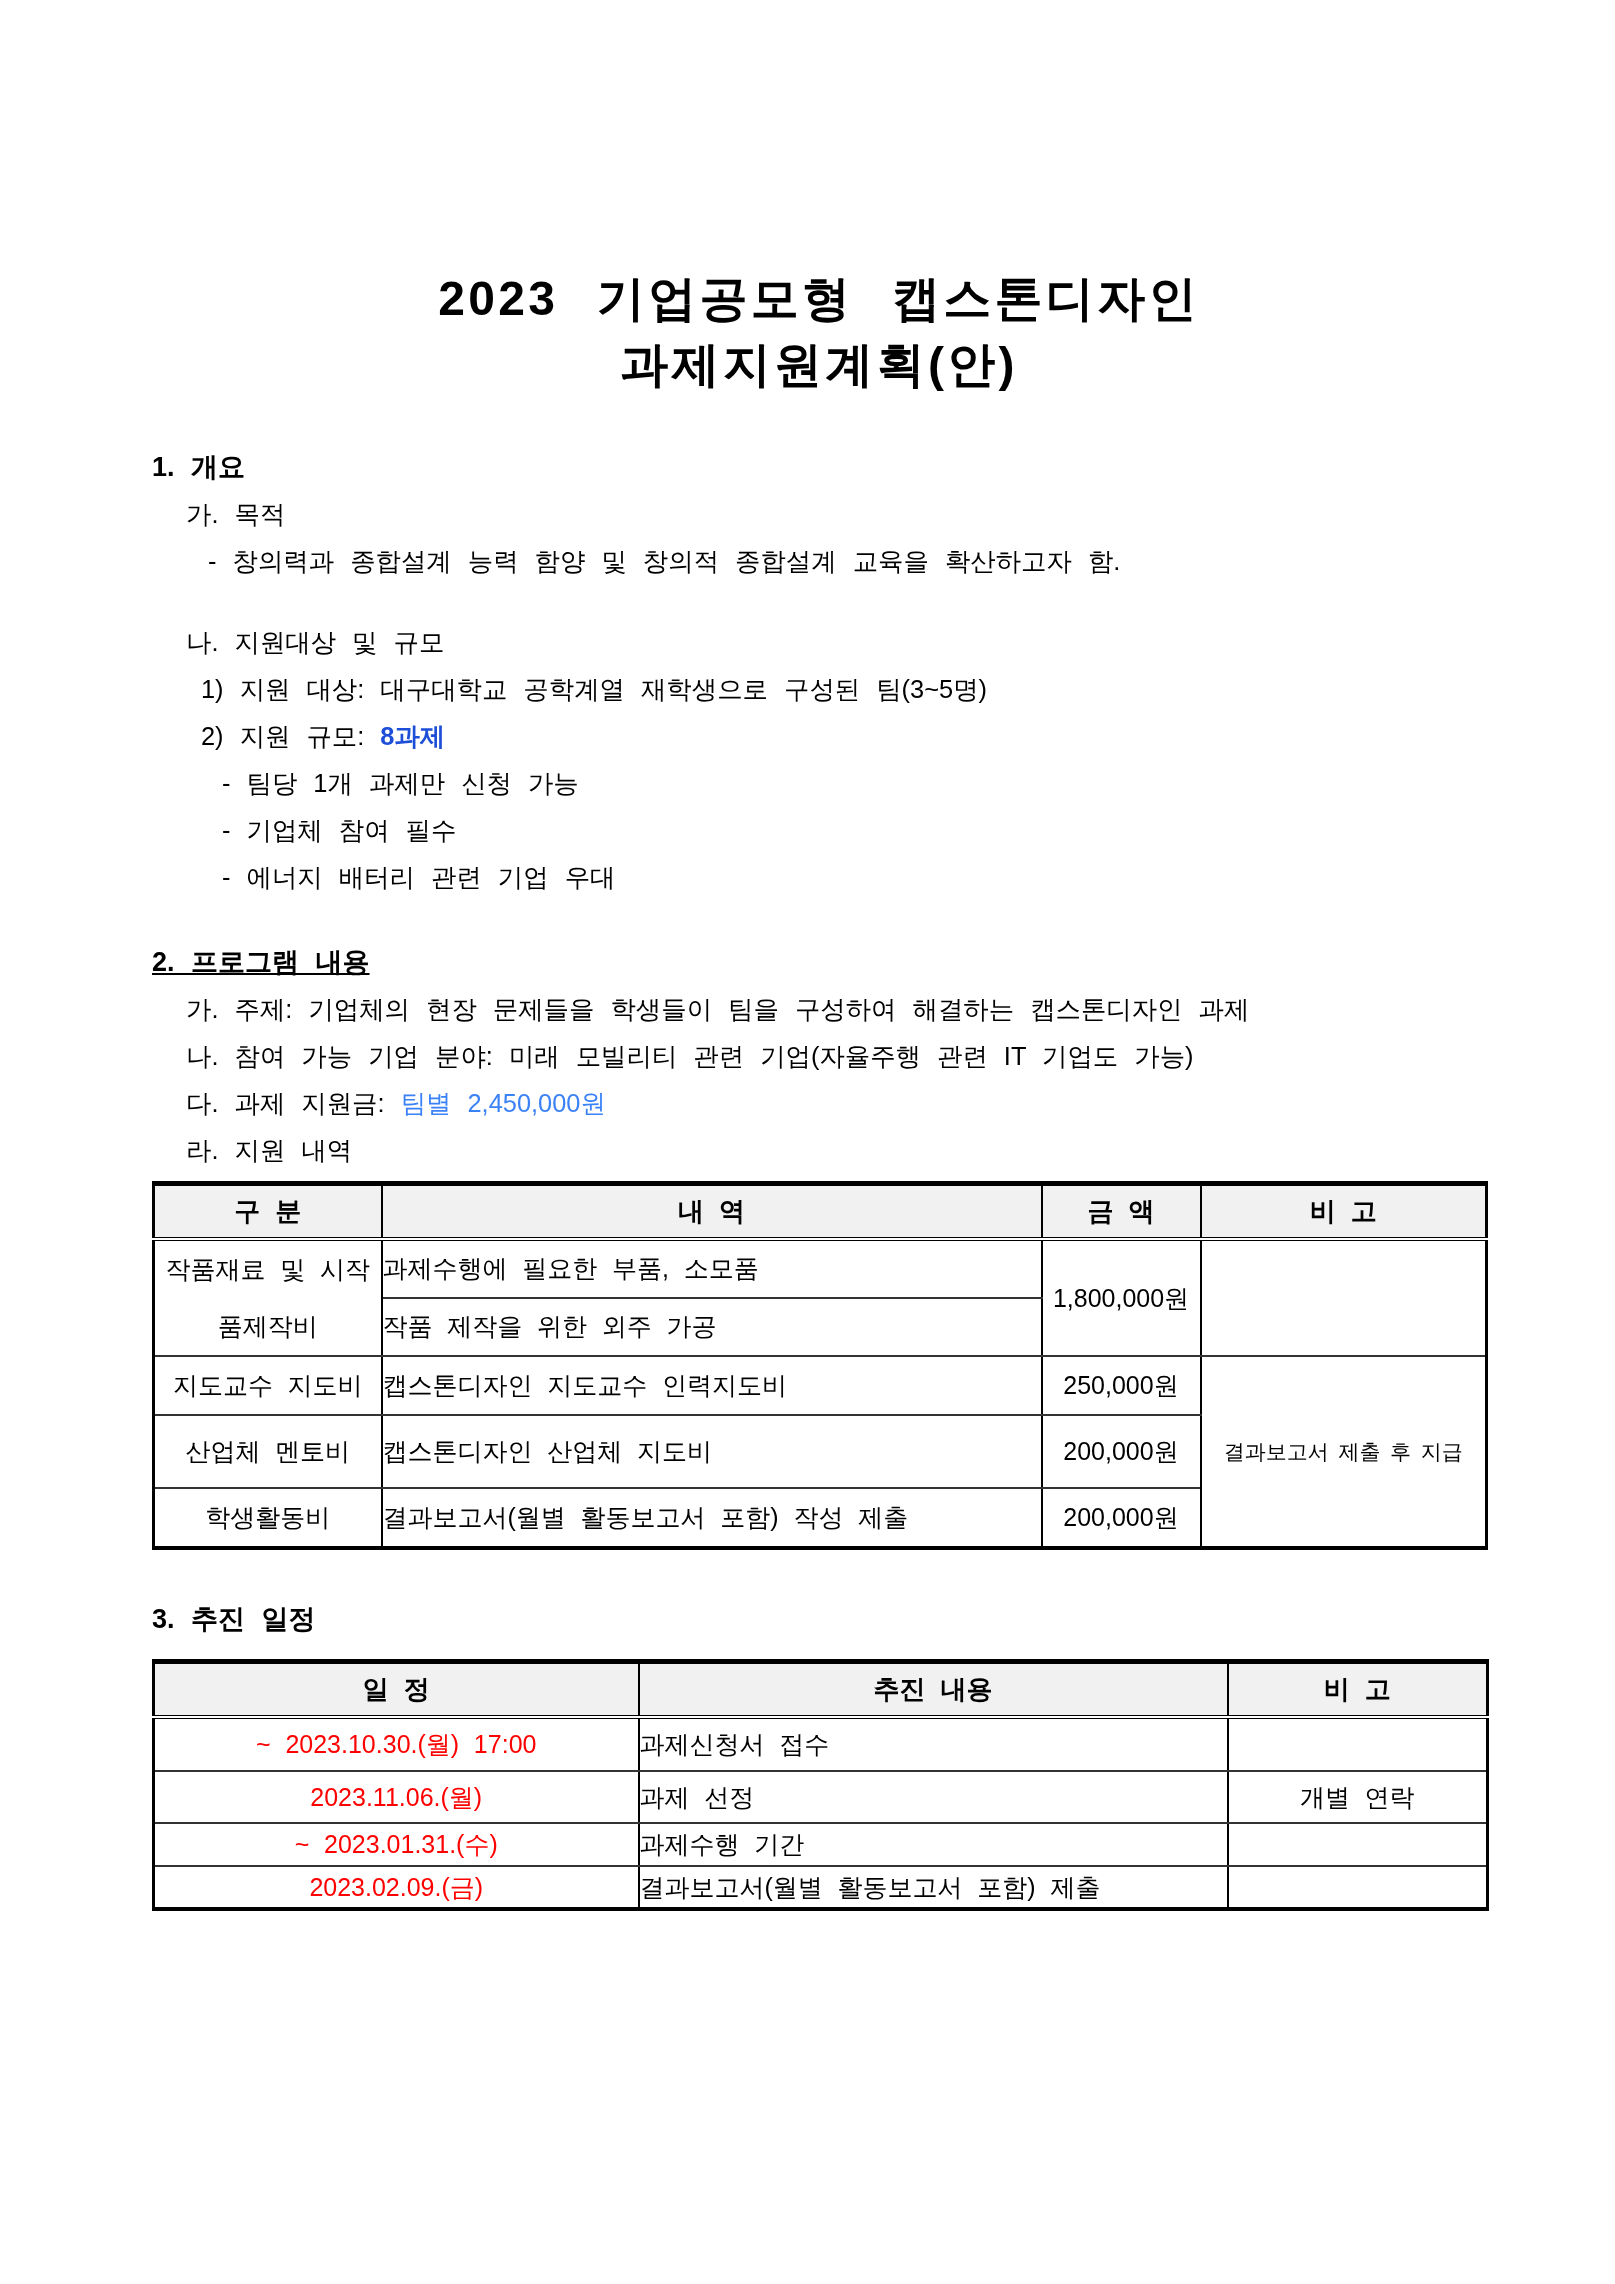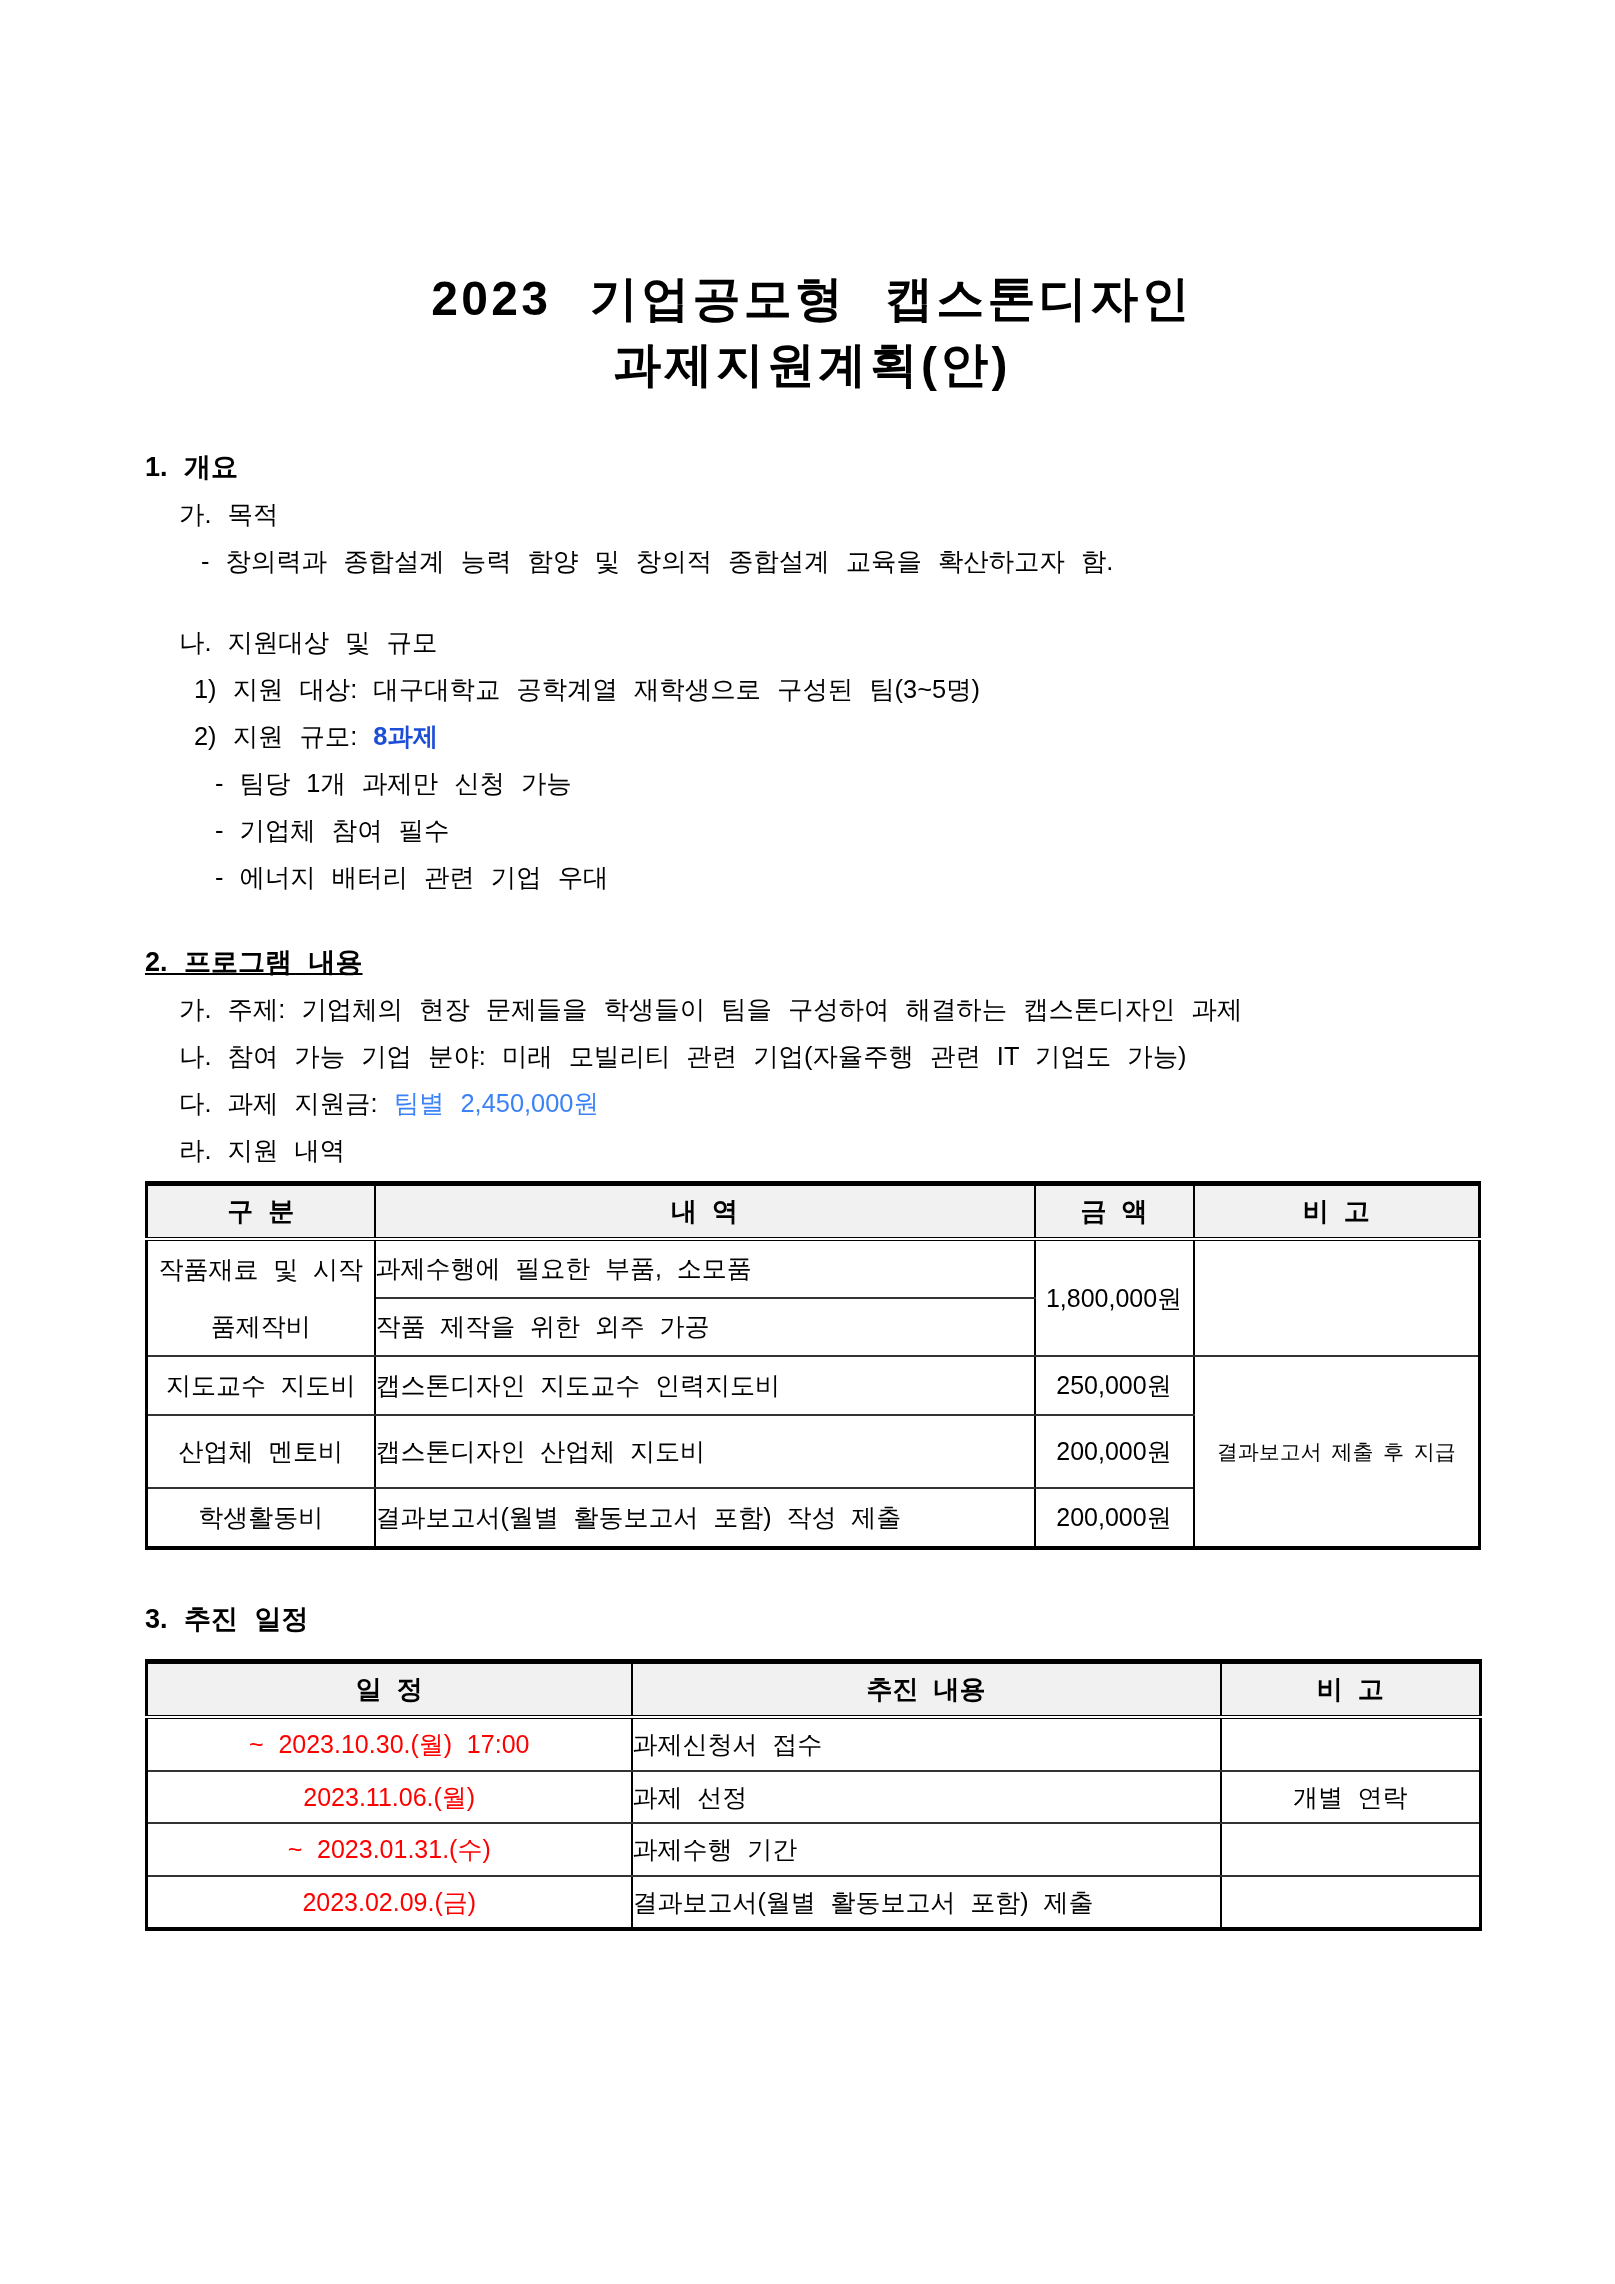--- a/index.html
+++ b/index.html
@@ -5,21 +5,21 @@
   html, body { margin: 0; padding: 0; }
   body {
     width: 1616px; height: 2284px;
     background: #ffffff;
     position: relative;
     font-family: "Liberation Sans", "DejaVu Sans", sans-serif;
     color: #000000;
   }
   .content {
     position: absolute;
-    left: 145px; top: 0;
+    left: 152px; top: 0;
     width: 1334px;
   }
   .doc { word-spacing: 9px; }
 
   
   .title-block {
     margin-top: 266px;
     text-align: center;
     font-size: 48px;
     font-weight: 700;
@@ -84,21 +84,21 @@
   .sched-date { color: #FF0000; text-align: center; vertical-align: middle; white-space: nowrap; }
   .t2 td { border-top: 2.6px solid #000; border-bottom: 2.6px solid #000; }
 
   .hr-h  { height: 56px; }
   .r88   { height: 57px; }
   .r90   { height: 59px; }
   .r112  { height: 73px; }
   .r92   { height: 60px; }
   .s83   { height: 54px; }
   .s80   { height: 52px; }
-  .s81   { height: 53px; }
+  .s81   { height: 43px; }
 </style>
 </head>
 <body>
 
 <div class="content doc">
 
   <div class="title-block">
     <div>2023 기업공모형 캡스톤디자인</div>
     <div>과제지원계획(안)</div>
   </div>

